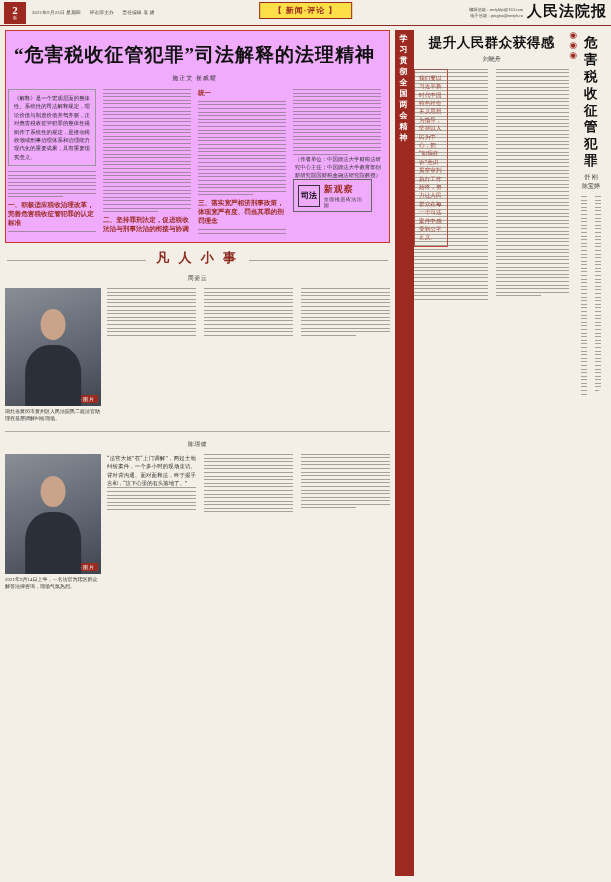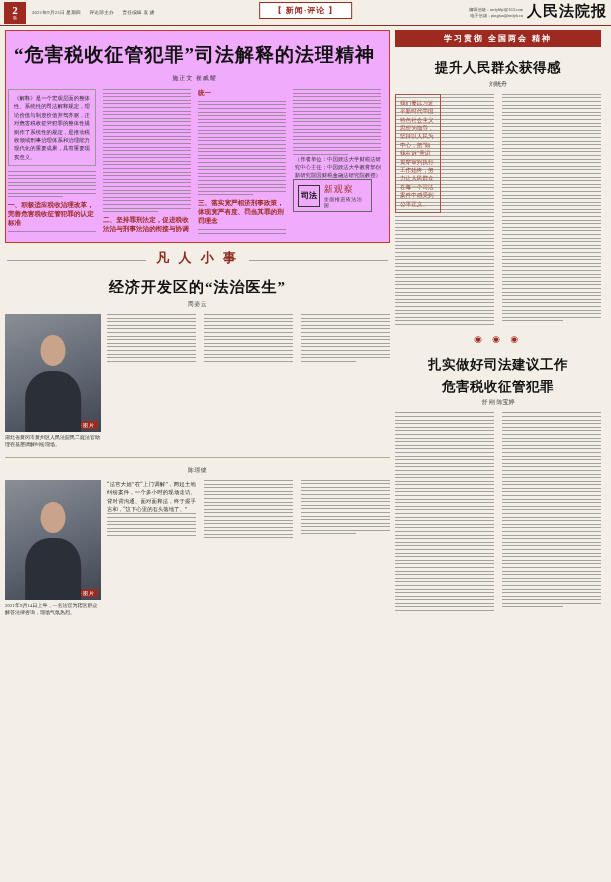--- a/index.html
+++ b/index.html
@@ -46,21 +46,21 @@
   .mast-center {
     position: absolute;
     left: 50%; top: 2px;
     transform: translateX(-50%);
     border: 1px solid #9c2a20;
     padding: 2px 14px;
     font-size: 8px;
     color: #9c2a20;
     font-weight: bold;
     letter-spacing: 1px;
-    background: #ffffff;
+    background: #fde047;
   }
   .mast-right {
     margin-left: auto;
     text-align: right;
     font-size: 4.2px;
     color: #444;
     line-height: 1.4;
     padding-right: 4px;
   }
   .paper-name {
@@ -73,21 +73,21 @@
     font-family: Liberation Mono, monospace;
   }
   
   .body {
     display: flex;
     padding: 4px 5px 5px 5px;
     gap: 5px;
     height: calc(882px - 27px);
   }
   .col-left  { width: 385px; display:flex; flex-direction:column; gap:4px;}
-  .col-right { width: 206px; display:flex; flex-direction:column; gap:8px;}
+  .col-right { width: 206px; display:flex; flex-direction:row; gap:0;}
 
   
   .faux-text {
     font-size: 0;
     line-height: 0;
   }
   .ft-line {
     height: 1px;
     background: #6c6a66;
     opacity: .58;
@@ -260,21 +260,21 @@
     padding: 3px 4px;
     margin-top: 0;
     width: 90%;
   }
   .logo-mark {
     width: 22px; height: 22px;
     border: 1px solid #333;
     display: flex; align-items: center; justify-content: center;
     font-size: 8px; font-weight: bold;
   }
-  .logo-txt1 { font-size: 9px; font-weight: normal; color: #9c2a20; letter-spacing: 1px;}
+  .logo-txt1 { font-size: 9px; font-weight: bold; color: #9c2a20; letter-spacing: 1px;}
   .logo-txt2 { font-size: 5px; color: #333; letter-spacing: .5px;}
   .endnote {
     font-size: 5.4px;
     color: #333;
     text-align: right;
     line-height: 1.5;
   }
   .circle-dots {
     text-align: center;
     color: #9c2a20;
@@ -434,21 +434,20 @@
               <div class="logo-txt1">新观察</div>
               <div class="logo-txt2">全面推进依法治国</div>
             </div>
           </div>
         </div>
       </div>
 
       <div class="ribbon">凡 人 小 事</div>
 
       <div>
-        <div class="art-title">经济开发区的“法治医生”</div>
         <div class="art-byline">周姿云</div>
         <div style="display:flex; gap:6px;">
           <div style="width:96px;">
             <div class="photo person" style="height:118px;">
               <span class="photo-tag">资料图片</span>
             </div>
             <div class="photo-cap">湖北省黄冈市黄州区人民法院民二庭法官助理在基层调解纠纷现场。</div>
           </div>
           <div style="flex:1;" class="cols3">
             <div class="faux-text">
@@ -697,21 +696,20 @@
             <div class="ft-line"></div>
               <div class="ft-line"></div>
               <div class="ft-line short"></div>
           </div>
         </div>
       </div>
 
       <div class="circle-dots">◉ ◉ ◉</div>
 
       <div>
-        <div class="r-title">扎实做好司法建议工作</div>
         <div class="r-title">危害税收征管犯罪</div>
         <div class="r-byline">舒  刚  陈宝婷</div>
         <div class="cols2">
           <div class="faux-text">
             <div class="ft-line"></div>
               <div class="ft-line"></div>
               <div class="ft-line"></div>
             <div class="ft-line"></div>
               <div class="ft-line"></div>
               <div class="ft-line"></div>

